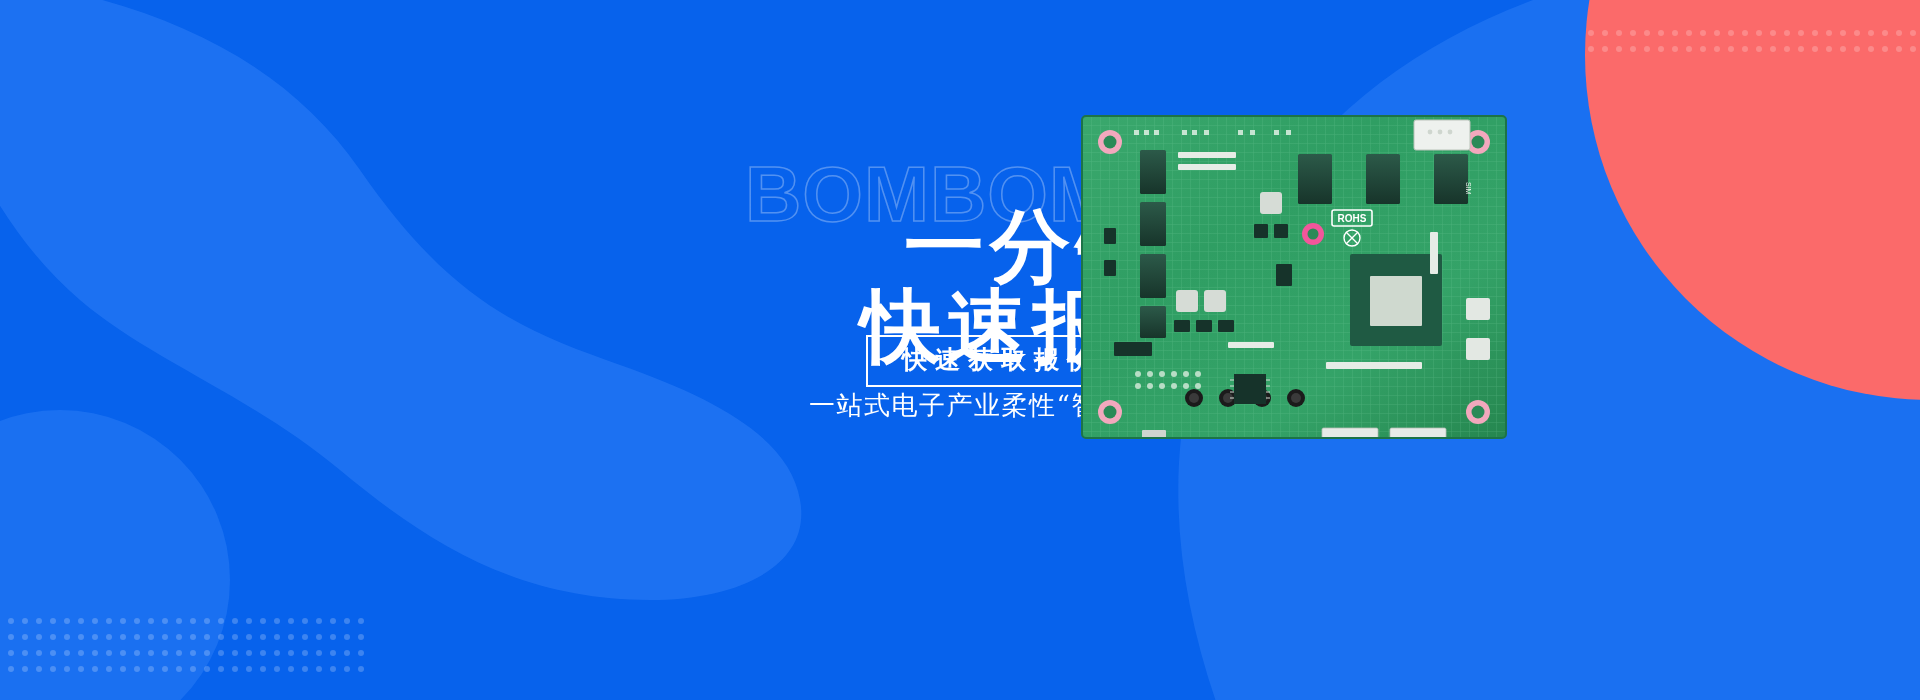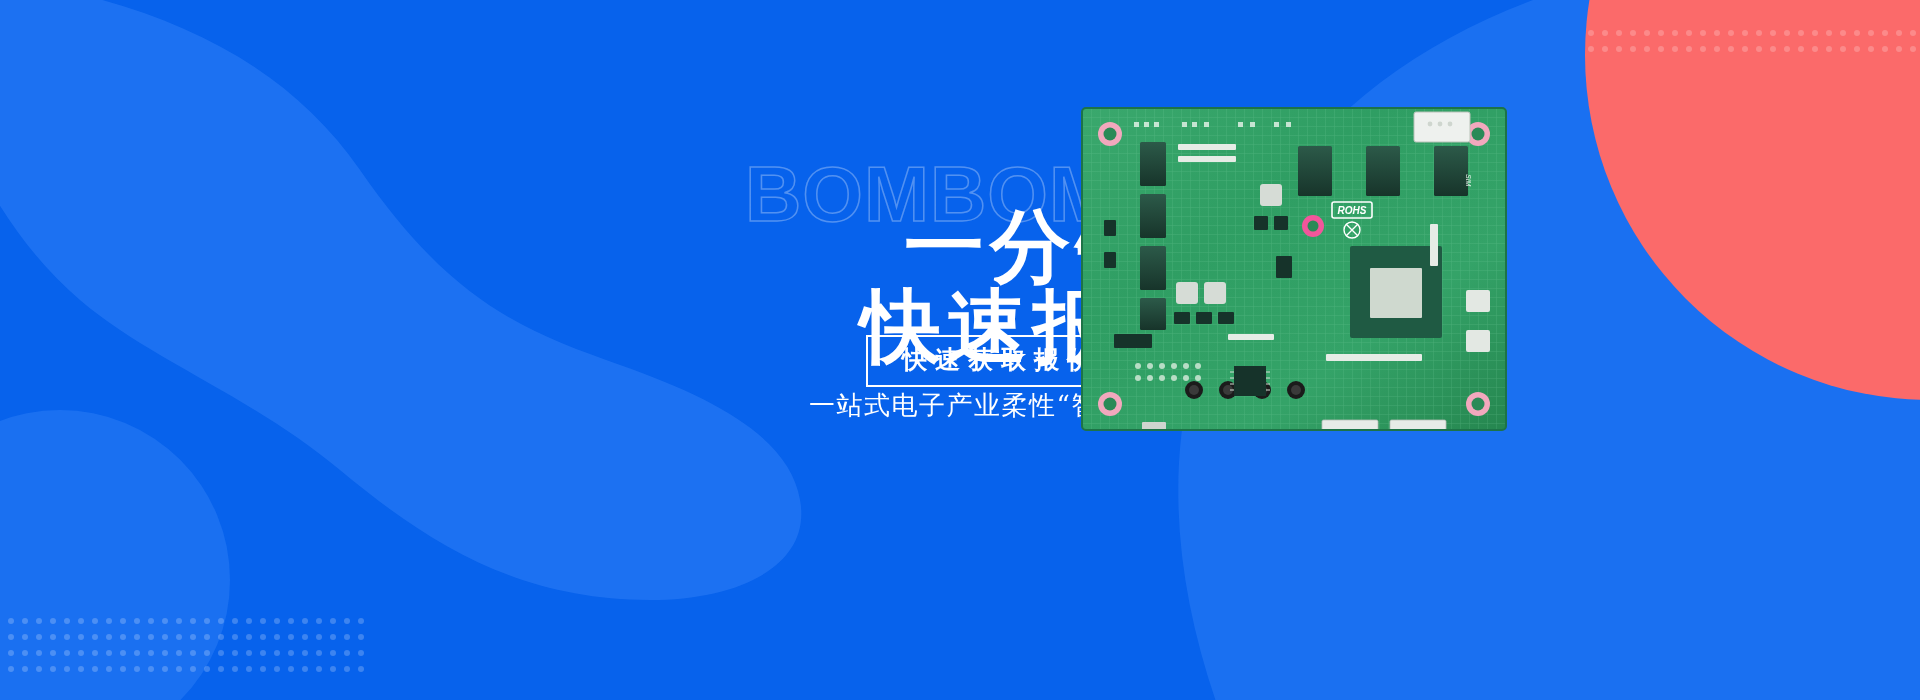--- a/index.html
+++ b/index.html
@@ -63,21 +63,21 @@
 
   .tagline{
     position:absolute;left:50%;transform:translateX(-50%);
     top:250px;white-space:nowrap;
     font-family:"DejaVu Serif","Liberation Serif",serif;
     font-size:26px;color:#ffffff;letter-spacing:1.5px;line-height:1.2;
   }
 
   
   .pcb-wrap{
-    position:absolute;left:1078px;top:104px;width:432px;height:340px;font-style:italic;
+    position:absolute;left:1078px;top:112px;width:432px;height:340px;
   }
   .pcb-svg{display:block;width:432px;height:340px;}
 </style>
 </head>
 <body>
 
 <div id="banner">
 
   <div class="bg-layer">
     <svg class="bg-svg" viewBox="0 0 1920 700" preserveAspectRatio="none">

